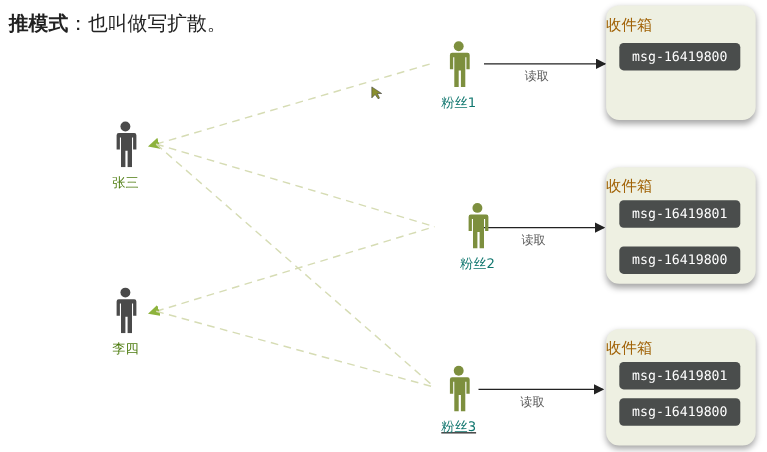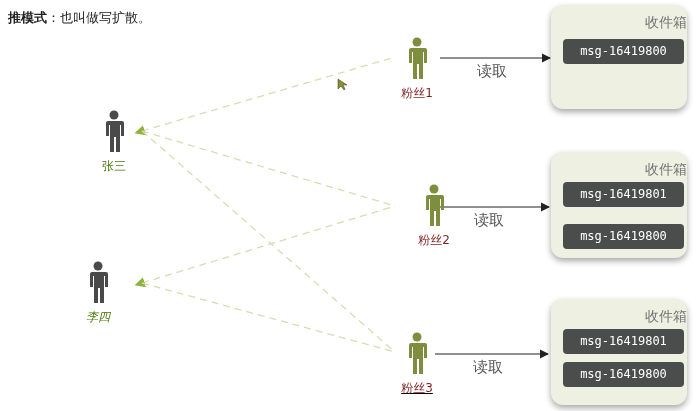--- a/index.html
+++ b/index.html
@@ -1,27 +1,27 @@
 <!DOCTYPE html>
 <html><head>
   <meta charset="utf-8">
   <style>
     html, body { margin:0; padding:0; }
     body { width:697px; height:411px; background:#ffffff; position:relative; overflow:hidden; font-family:"DejaVu Sans", sans-serif; }
-    .title { position:absolute; left:8px; top:9px; font-size:13px; color:#222; }
+    .title { position:absolute; left:8px; top:9px; font-size:18px; color:#222; }
     .title b { font-weight:bold; }
     svg.lines { position:absolute; left:0; top:0; }
     .person { position:absolute; width:40px; text-align:center; }
     .person .lbl { font-size:12px; margin-top:2px; }
     .person.dark .lbl { color:#4d7c0f; }
-    .person.green .lbl { color:#7f1d1d; }
-    .read { position:absolute; font-size:15px; color:#555;font-family:Liberation Mono, monospace; }
+    .person.green .lbl { color:#0f766e; }
+    .read { position:absolute; font-size:11px; color:#555;font-family:Liberation Mono, monospace; }
     .inbox { position:absolute; width:136px; background:#eef0e2; border-radius:12px; box-shadow:0 3px 6px rgba(0,0,0,0.35); }
-    .inbox .ttl { text-align:right; font-size:14px; color:#737373; margin-top:9px; }
-    .msg { position:absolute; left:12px; width:121px; height:25px; line-height:25px; background:#4a4d4c; color:#fff; border-radius:4px; text-align:center; font-family:"DejaVu Sans Mono", monospace; font-size:12px; }
+    .inbox .ttl { text-align:left; font-size:14px; color:#a16207; margin-top:9px; }
+    .msg { position:absolute; left:12px; width:110px; height:25px; line-height:25px; background:#4a4d4c; color:#fff; border-radius:4px; text-align:center; font-family:"DejaVu Sans Mono", monospace; font-size:12px; }
   </style>
 </head>
 <body>
 
 <div class="title"><b>推模式</b><span>：也叫做写扩散。</span></div>
 
 <svg class="lines" width="697" height="411">
   <defs>
     <marker id="arr" markerWidth="8" markerHeight="8" refX="7" refY="4" orient="auto">
       <path d="M0,0 L8,4 L0,8 z" fill="#222"></path>
@@ -45,21 +45,21 @@
   <path d="M338,79 L338,89 L341,86 L344,90 L345,89 L343,85 L347,85 z" fill="#8a8f2e" stroke="#333" stroke-width="0.5"></path>
 </svg>
 
 <div class="person dark" style="left:94px; top:110px;">
   <svg width="22" height="42" viewBox="0 0 22 42">
       <circle cx="11" cy="5" r="4.5" fill="#4a4a4a"></circle>
       <path d="M3,11 h16 a2,2 0 0 1 2,2 v13 h-3 v-11 h-1 v27 h-4 v-15 h-2 v15 h-4 v-27 h-1 v11 h-3 v-13 a2,2 0 0 1 2,-2 z" fill="#4a4a4a"></path>
     </svg>
   <div class="lbl">张三</div>
 </div>
-<div class="person dark" style="left:78px; top:261px;font-style:italic;">
+<div class="person dark" style="left:94px; top:261px;">
   <svg width="22" height="42" viewBox="0 0 22 42">
       <circle cx="11" cy="5" r="4.5" fill="#4a4a4a"></circle>
       <path d="M3,11 h16 a2,2 0 0 1 2,2 v13 h-3 v-11 h-1 v27 h-4 v-15 h-2 v15 h-4 v-27 h-1 v11 h-3 v-13 a2,2 0 0 1 2,-2 z" fill="#4a4a4a"></path>
     </svg>
   <div class="lbl">李四</div>
 </div>
 
 <div class="person green" style="left:397px; top:37px;">
   <svg width="22" height="42" viewBox="0 0 22 42">
       <circle cx="11" cy="5" r="4.5" fill="#7d8f3e"></circle>

